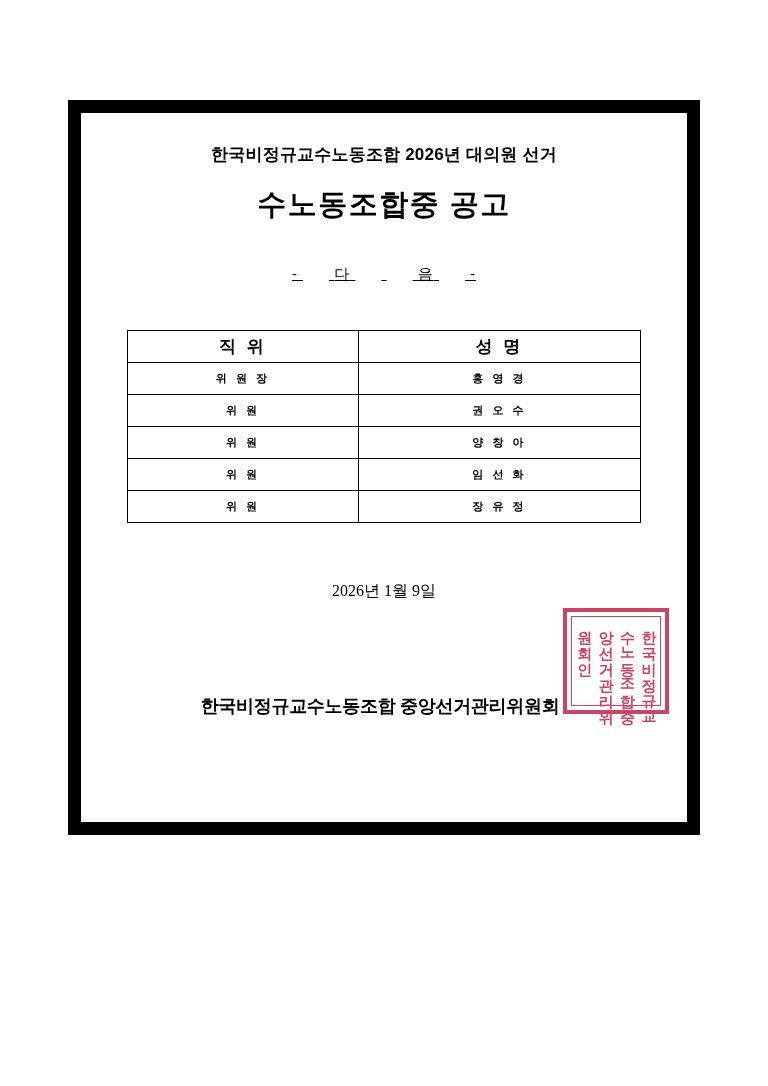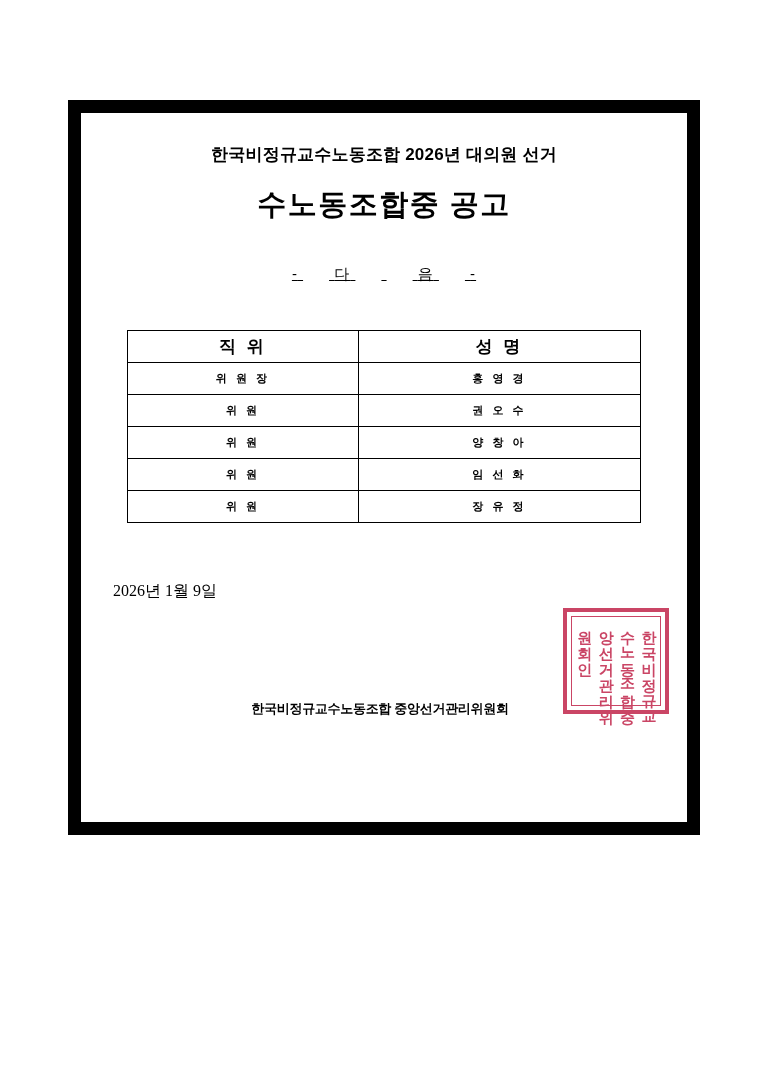--- a/index.html
+++ b/index.html
@@ -91,41 +91,41 @@
     font-size: 11px;
     font-weight: 700;
     letter-spacing: 3px;
     padding: 0;
   }
   table.info-table th { font-size: 17px; }
   table.info-table col.c1 { width: 45%; }
   table.info-table col.c2 { width: 55%; }
 
   .date-line {
-    text-align: left;
+    text-align: center;
     margin-top: 58px;
     font-size: 16px;
     font-family: "Liberation Serif", serif;
   }
 
   
   .sign-row {
     position: absolute;
     left: 0;
     right: 0;
     bottom: 86px;
     height: 120px;
   }
   .org-name {
     position: absolute;
     left: 0;
     right: 0;
     bottom: 18px;
     text-align: center;
-    font-size: 13px;
+    font-size: 18px;
     font-weight: 700;
     letter-spacing: -0.3px;
     padding-right: 8px;
   }
 
   
   .seal {
     position: absolute;
     right: 18px;
     bottom: 22px;

